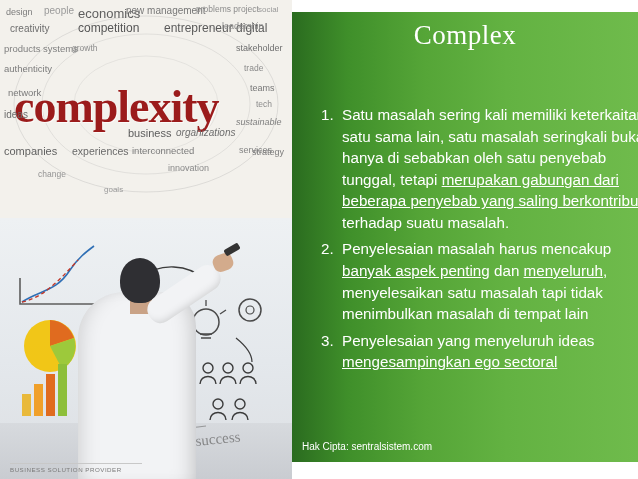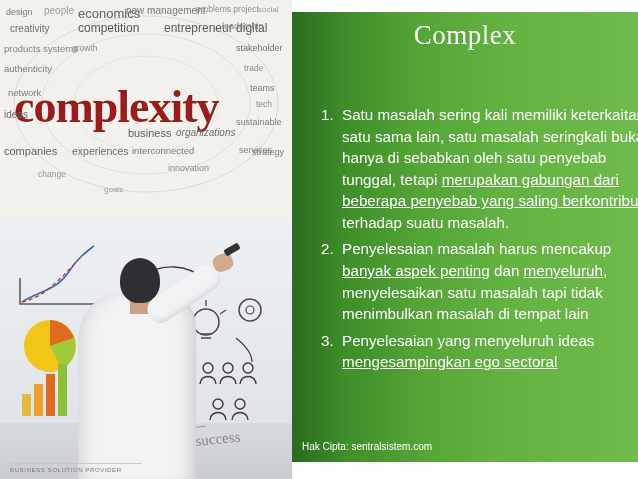--- a/index.html
+++ b/index.html
@@ -272,21 +272,21 @@
       <div class="wc-word" style="left:236px; top:44px; font-size:9px; color:#6f6f6f;">stakeholder</div>
 
       <div class="wc-word" style="left:4px; top:64px; font-size:9.5px; color:#7c7c7c;">authenticity</div>
       <div class="wc-word" style="left:244px; top:64px; font-size:8.5px; color:#8b8b8b;">trade</div>
 
       <div class="wc-word" style="left:8px; top:88px; font-size:9.5px; color:#7a7a7a;">network</div>
       <div class="wc-word" style="left:250px; top:84px; font-size:9px; color:#777;">teams</div>
       <div class="wc-word" style="left:256px; top:100px; font-size:8.5px; color:#8c8c8c;">tech</div>
 
       <div class="wc-word" style="left:4px; top:110px; font-size:10px; color:#6b6b6b;">ideas</div>
-      <div class="wc-word" style="left:236px; top:118px; font-size:9px; color:#7e7e7e;">sustainable</div>
+      <div class="wc-word" style="left:236px; top:118px; font-size:9px; color:#7e7e7e;font-style:italic;">sustainable</div>
 
       <div class="wc-word" style="left:128px; top:128px; font-size:11px; color:#5d5d5d;">business</div>
       <div class="wc-word" style="left:176px; top:128px; font-size:10px; color:#6e6e6e;font-style:italic;">organizations</div>
 
       <div class="wc-word" style="left:4px; top:146px; font-size:11px; color:#616161;">companies</div>
       <div class="wc-word" style="left:72px; top:146px; font-size:10.5px; color:#6a6a6a;">experiences</div>
       <div class="wc-word" style="left:132px; top:146px; font-size:9.5px; color:#7b7b7b;">interconnected</div>
       <div class="wc-word" style="left:198px; top:146px; font-size:9px; color:#858585;padding-left:41px;">services</div>
       <div class="wc-word" style="left:252px; top:148px; font-size:9px; color:#7d7d7d;">strategy</div>
 

